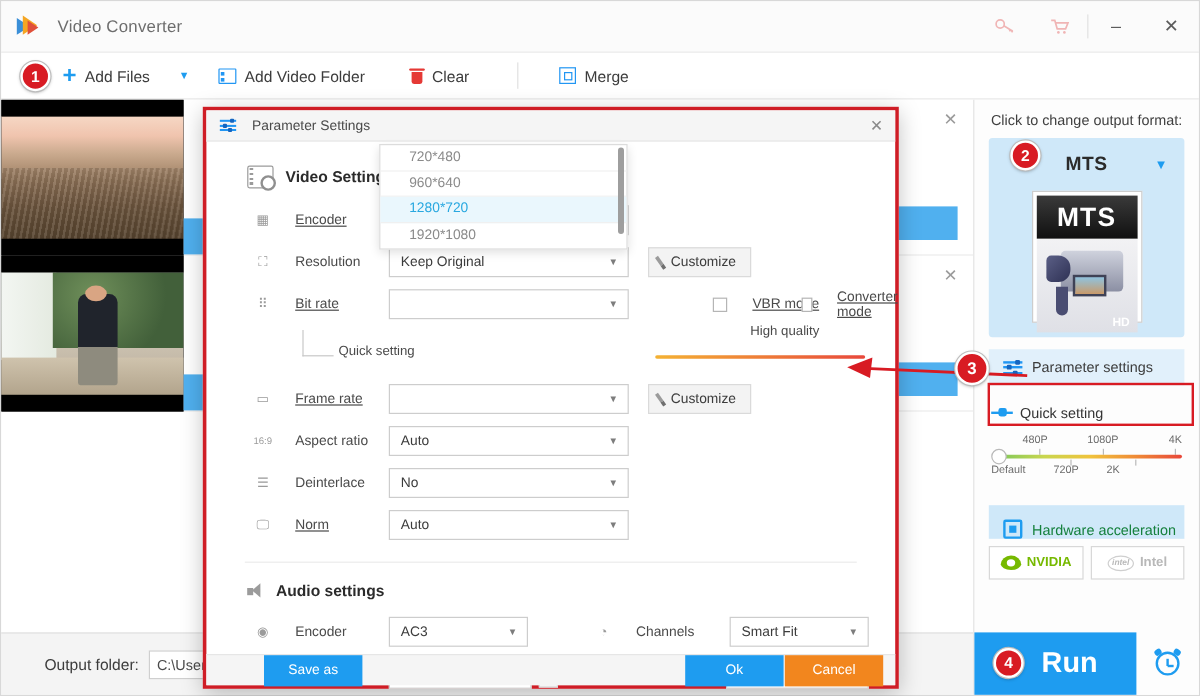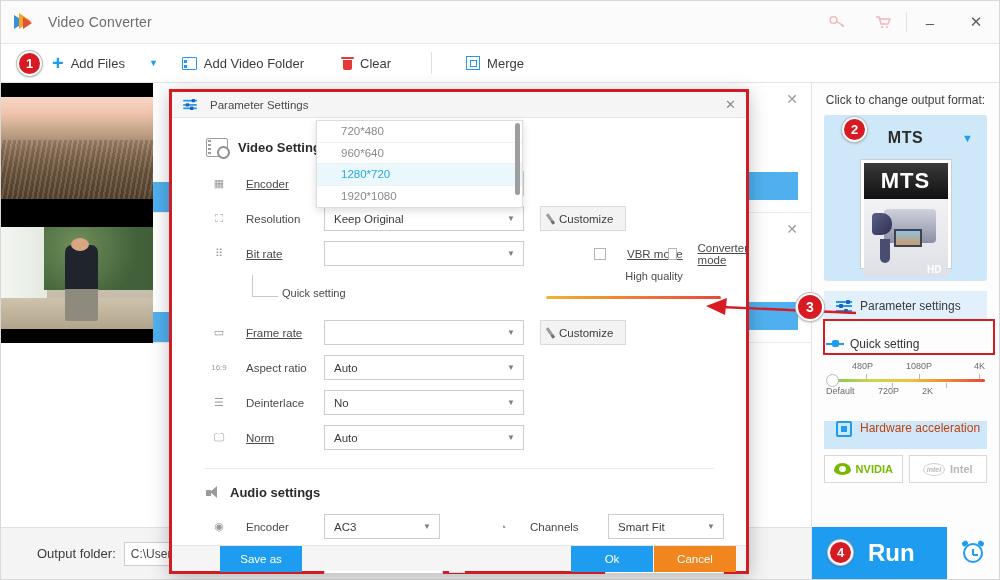--- a/index.html
+++ b/index.html
@@ -182,22 +182,22 @@
     background:linear-gradient(to right,#7ec85b,#c9d64f,#f0c33c,#ef8a36,#e8473a);
     border-radius:2px;
   }
   .sl-knob {
     position:absolute; left:0; top:13px; width:13px; height:13px;
     background:#fff; border:1.5px solid #b9b9b9; border-radius:50%;
   }
   .tick { position:absolute; width:1px; height:5px; background:#b9b9b9; top:13px; }
 
   .hw-btn {
-    margin:14px 12px 0; height:28px; background:#cfe8f9; display:flex; align-items:flex-start;
-    font-size:12px; color:#c2410c;
+    margin:14px 12px 0; height:28px; background:#cfe8f9; display:flex; align-items:flex-end;
+    font-size:12px; color:#15803d;
   }
   .chip-ico { width:16px; height:16px; margin:0 8px 0 12px; border:2px solid #1e9cf0; border-radius:2px; position:relative; flex:none;}
   .chip-ico:after{ content:""; position:absolute; left:3px; top:3px; width:6px; height:6px; background:#1e9cf0;}
   .vendor-row { display:flex; margin:6px 12px 0; gap:6px; }
   .vendor {
     flex:1; height:28px; border:1px solid #d8d8d8; background:#fff;
     display:flex; align-items:center; justify-content:center; gap:5px; font-size:11px; font-weight:bold;
   }
   .nv-eye { width:17px; height:12px; background:#76b900; border-radius:50% 50% 50% 50%/60% 60% 40% 40%; position:relative;}
   .nv-eye:after{ content:""; position:absolute; left:5px; top:3px; width:7px; height:6px; background:#fff; border-radius:50%;}

